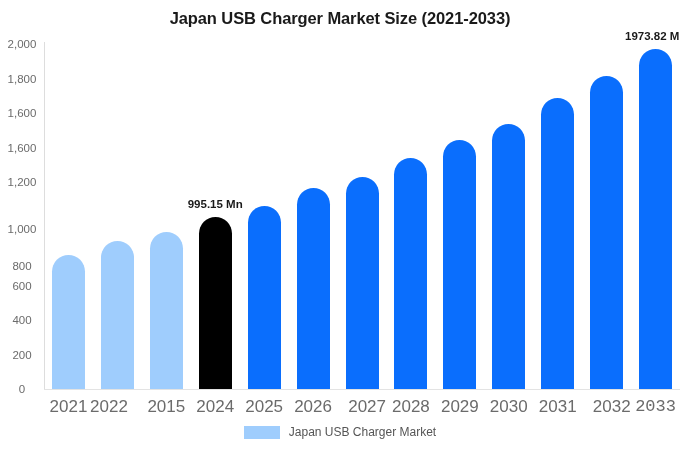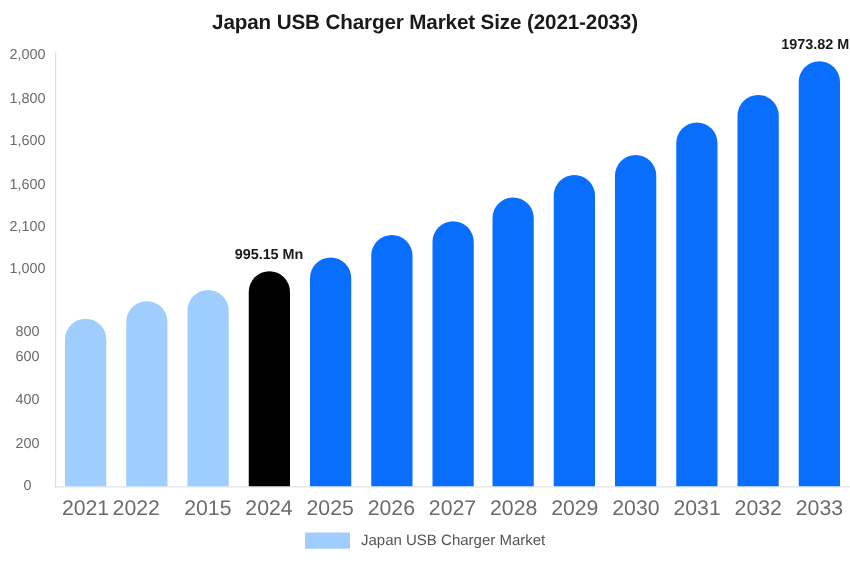--- a/index.html
+++ b/index.html
@@ -127,22 +127,22 @@
 <div id="chart-root">
 
   <div id="chart-title">Japan USB Charger Market Size (2021-2033)</div>
 
   <div id="y-axis">
       <div class="y-tick" style="top: 389px;">0</div>
       <div class="y-tick" style="top: 354.5px;">200</div>
       <div class="y-tick" style="top: 320px;">400</div>
       <div class="y-tick" style="top: 285.5px;">600</div>
       <div class="y-tick" style="top: 266px;">800</div>
-      <div class="y-tick" style="top: 215px; margin-left: 20px;">1,000</div>
-      <div class="y-tick" style="top: 182px;">2,100</div>
+      <div class="y-tick" style="top: 229px; margin-left: 20px;">1,000</div>
+      <div class="y-tick" style="top: 182px;">1,200</div>
       <div class="y-tick" style="top: 147.5px;">1,600</div>
       <div class="y-tick" style="top: 113px;">1,600</div>
       <div class="y-tick" style="top: 78.5px;">1,800</div>
       <div class="y-tick" style="top: 44px;">2,000</div>
     </div>
   <div id="y-axis-line"></div>
   <div id="x-axis-line"></div>
 
   <div id="plot-area">
       <div class="bar" style="left: 7.96154px; height: 134.032px; background: rgb(159, 205, 253);"></div>
@@ -164,22 +164,22 @@
     <span id="legend-swatch" style="background: rgb(159, 205, 253);"></span>
     <span id="legend-label">Japan USB Charger Market</span>
   </div>
 
 <div class="x-label" style="left: 44.4615px;">2021</div>
     <div class="x-label" style="left: 85px;">2022</div>
     <div class="x-label" style="left: 142.308px;">2015</div>
     <div class="x-label" style="left: 191.231px;">2024</div>
     <div class="x-label" style="left: 240.154px;">2025</div>
     <div class="x-label" style="left: 289.077px;">2026</div>
-    <div class="x-label" style="left: 338px;">2027</div>
+    <div class="x-label" style="left: 338px; text-align: right;">2027</div>
     <div class="x-label" style="left: 386.923px;">2028</div>
     <div class="x-label" style="left: 435.846px;">2029</div>
     <div class="x-label" style="left: 484.769px;">2030</div>
     <div class="x-label" style="left: 533.692px;">2031</div>
-    <div class="x-label" style="left: 582.615px;">2032</div>
-    <div class="x-label" style="left: 631.538px;">2033</div>
+    <div class="x-label" style="left: 582.615px; text-align: right;">2032</div>
+    <div class="x-label" style="left: 631.538px; font-family: Liberation Mono, monospace;">2033</div>
     <div class="data-label" style="top: 198.337px; left: 187.731px;">995.15 Mn</div>
     <div class="data-label" style="top: 29.516px; left: 625.038px;">1973.82 Mn</div>
   </div>
 
 </body></html>

